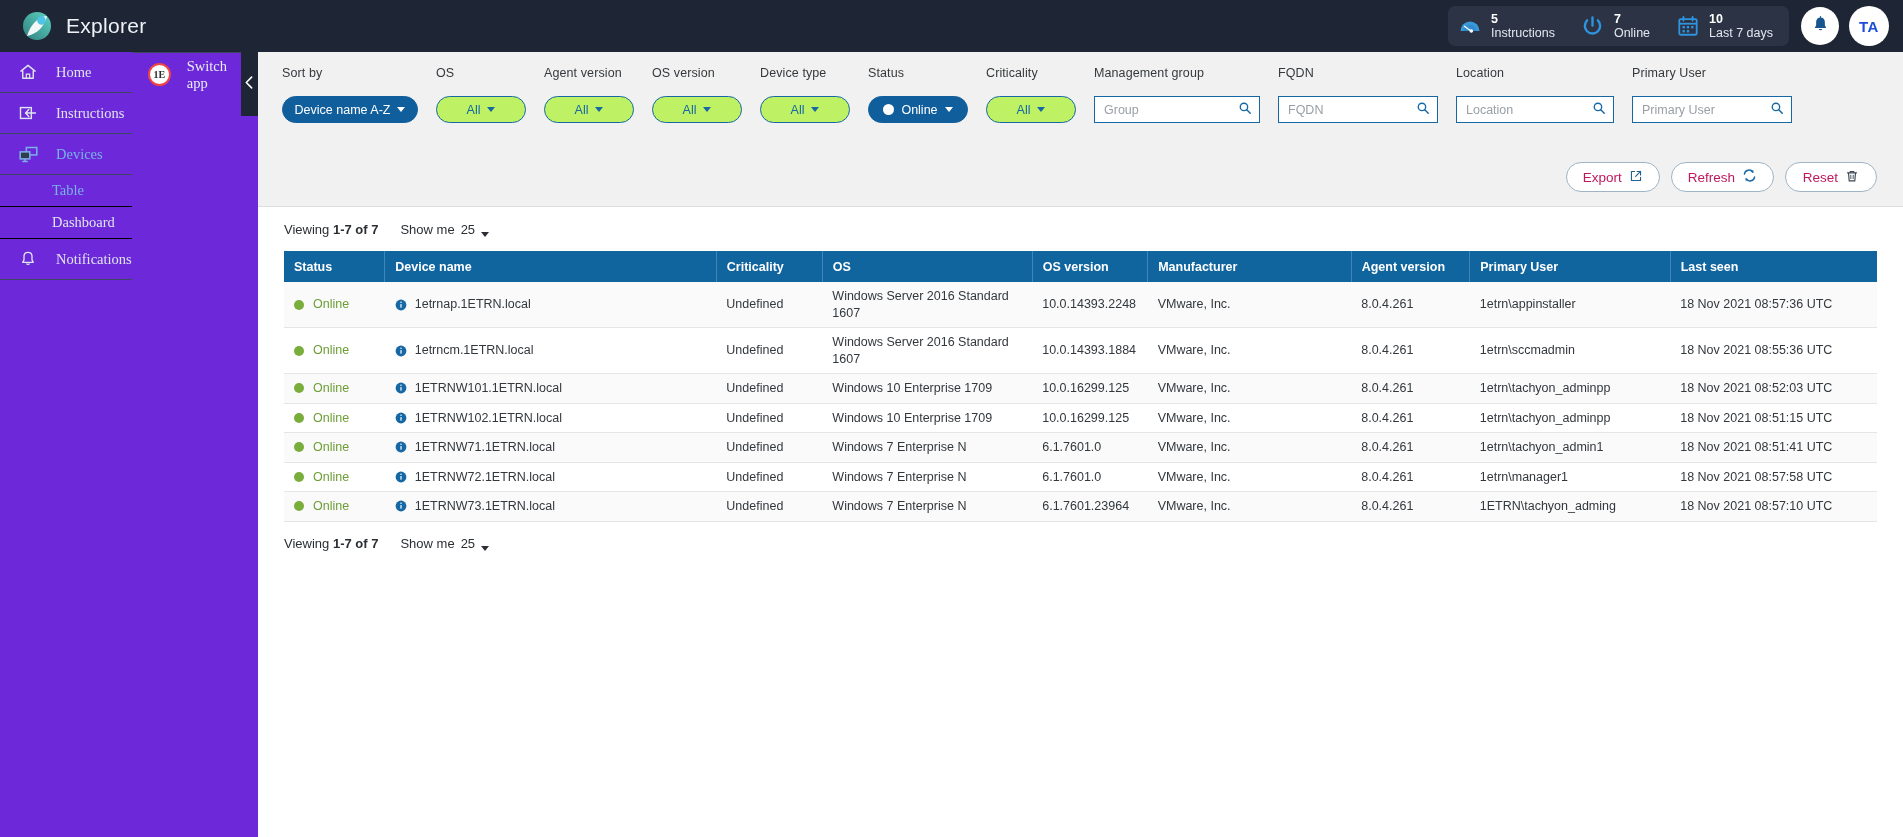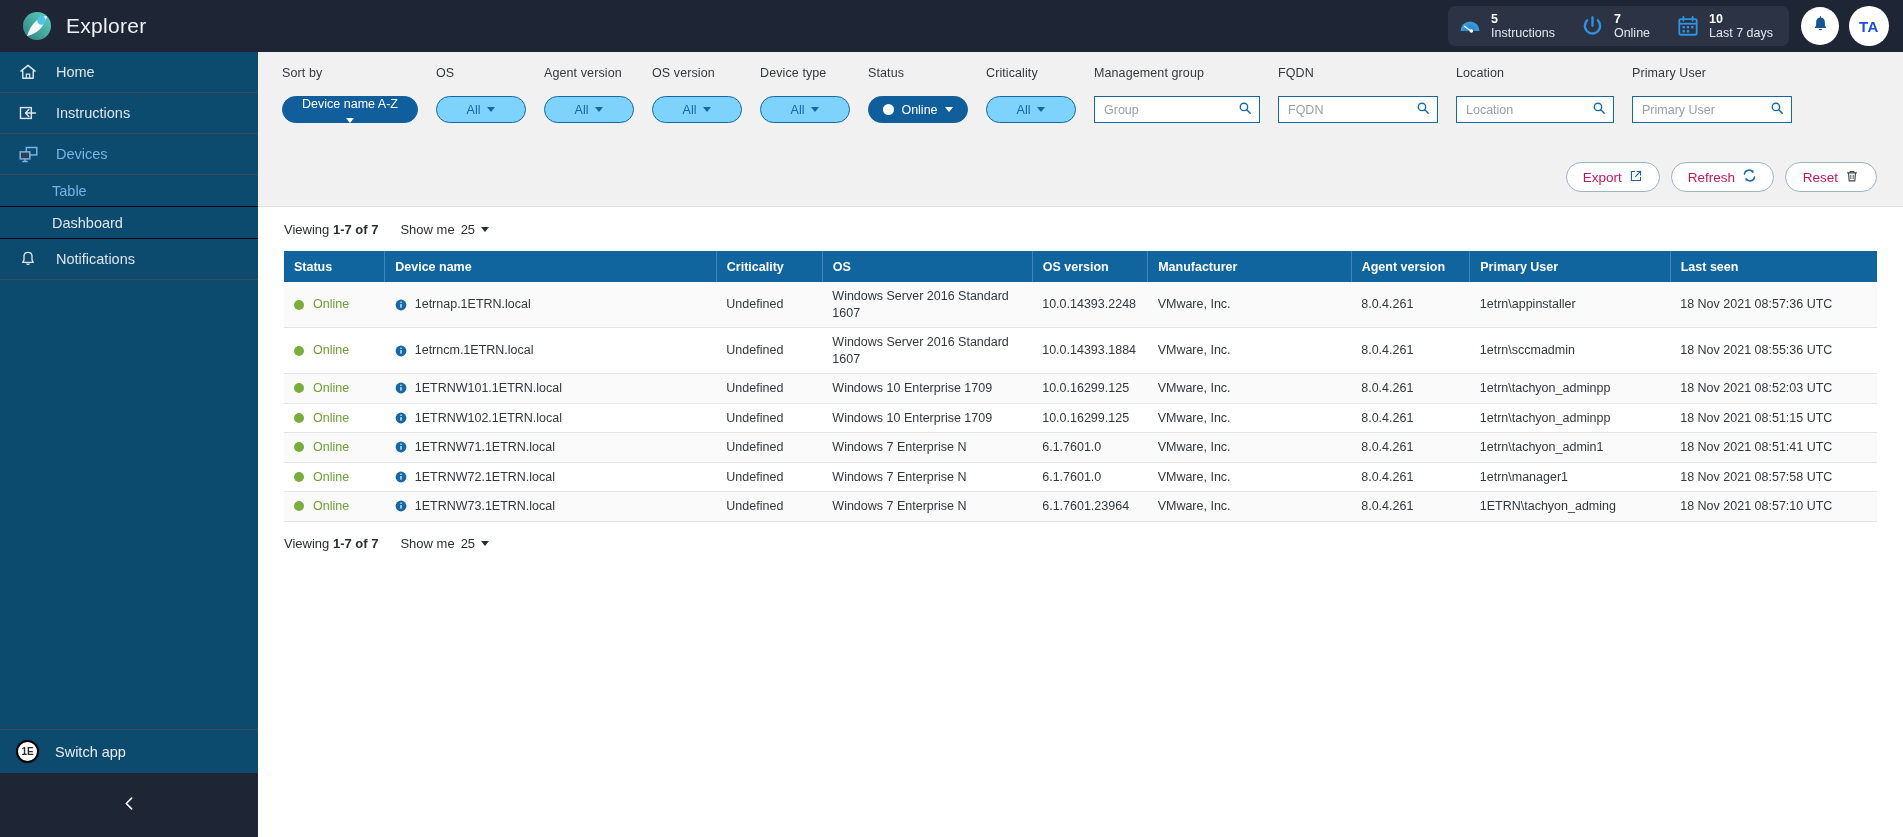--- a/index.html
+++ b/index.html
@@ -45,22 +45,22 @@
     display: flex; align-items: center; justify-content: center;
     margin-left: 10px; cursor: pointer;
     color: #1d4ed8; font-size: 15px; font-weight: bold; letter-spacing: .5px;
   }
 
   
   .body-row { display: flex; flex: 1 1 auto; min-height: 0; }
 
   
   .sidebar {
-    width: 258px; flex: 0 0 258px; background: #0c4a6e;
-    display: flex; flex-direction: column; position: relative;
+    width: 258px; flex: 0 0 258px; background: #6d28d9;
+    display: flex; position: relative; font-family: Liberation Serif, serif;
   }
   .nav-list { display: flex; flex-direction: column; }
   .nav-item {
     height: 41px; display: flex; align-items: center; gap: 16px;
     padding: 0 0 0 16px; cursor: pointer;
     border-bottom: 1px solid #3d4860;
     color: #dfe5ee; font-size: 14.5px;
   }
   .nav-item .nav-ico { width: 24px; height: 24px; flex: 0 0 24px; display:flex; align-items:center; justify-content:center; }
   .nav-item.active { color: #79b3e8; }
@@ -71,47 +71,47 @@
   }
   .nav-sub.active { color: #79b3e8; }
   .sidebar-spacer { flex: 1 1 auto; }
   .switch-app {
     height: 44px; display: flex; align-items: center; gap: 16px;
     padding-left: 16px; cursor: pointer; color: #e8edf5; font-size: 14.5px;
     border-top: 1px solid #3d4860;
   }
   .oneE-logo {
     width: 23px; height: 23px; border-radius: 50%;
-    background: #ffffff; border: 2px solid #000000;
+    background: #ffffff; border: 2px solid #ef4444;
     display:flex; align-items:center; justify-content:center;
     font-size: 10px; font-weight: bold; color: #2b2b2b; flex:0 0 23px;
   }
   .collapse-bar {
     height: 64px; background: #1e2534; display: flex;
     align-items: center; justify-content: center; cursor: pointer;
   }
 
   
   .main { flex: 1 1 auto; min-width: 0; display: flex; flex-direction: column; background: #ffffff; }
 
   .filter-panel {
     background: #f1f1f1; padding: 14px 20px 0 24px; flex: 0 0 auto;
     border-bottom: 1px solid #dcdcdc; position: relative; height: 155px;
   }
   .filters { display: flex; align-items: flex-start; gap: 0; }
   .filter { display: flex; flex-direction: column; gap: 16px; margin-right: 18px; }
   .filter-label { font-size: 12.5px; color: #35393d; letter-spacing: .1px; }
   .pill {
     height: 27px; border-radius: 14px; border: 1px solid #1668a5;
-    background: #7dd3fc; color: #1668a5; font-size: 12.5px;
+    background: #bef264; color: #1668a5; font-size: 12.5px;
     display: flex; align-items: center; justify-content: center; gap: 7px;
     padding: 0 14px; cursor: pointer; white-space: nowrap;
   }
   .pill.filled { background: #115e9c; color: #ffffff; border-color: #115e9c; font-weight: 500; }
-  .pill.w-sort { width: 136px; flex-direction: column; }
+  .pill.w-sort { width: 136px; }
   .pill.w-all { width: 90px; }
   .pill.w-status { width: 100px; }
   .dot-white { width: 11px; height: 11px; border-radius: 50%; background: #ffffff; flex: 0 0 11px; }
   .caret { width: 0; height: 0; border-left: 4.5px solid transparent; border-right: 4.5px solid transparent; border-top: 5px solid currentColor; }
 
   .search-box {
     height: 27px; border: 1px solid #1668a5; border-radius: 0;
     background: #ffffff; display: flex; align-items: center;
     padding: 0 7px 0 9px; gap: 6px;
   }
@@ -135,21 +135,21 @@
     display: flex; align-items: center; justify-content: center; gap: 7px;
     padding: 0 16px;
   }
 
   .pager {
     display: flex; align-items: center; gap: 22px;
     padding: 0 0 0 26px; font-size: 13px; color: #2b2f33; height: 44px;
     flex: 0 0 auto;
   }
   .pager b { font-weight: bold; }
-  .pager .showme { display: flex; align-items: center; gap: 6px; cursor: pointer; }
+  .pager .showme { display: flex; align-items: flex-end; gap: 6px; cursor: pointer; }
 
   .table-wrap { padding: 0 26px 0 26px; flex: 0 0 auto; }
   table { width: 100%; border-collapse: collapse; table-layout: fixed; }
   thead th {
     background: #11659f; color: #ffffff; font-size: 12.5px; font-weight: bold;
     text-align: left; padding: 8px 10px; height: 31px;
     border-right: 1px solid #3e86b9; white-space: nowrap;
   }
   thead th:last-child { border-right: none; }
   tbody td {

